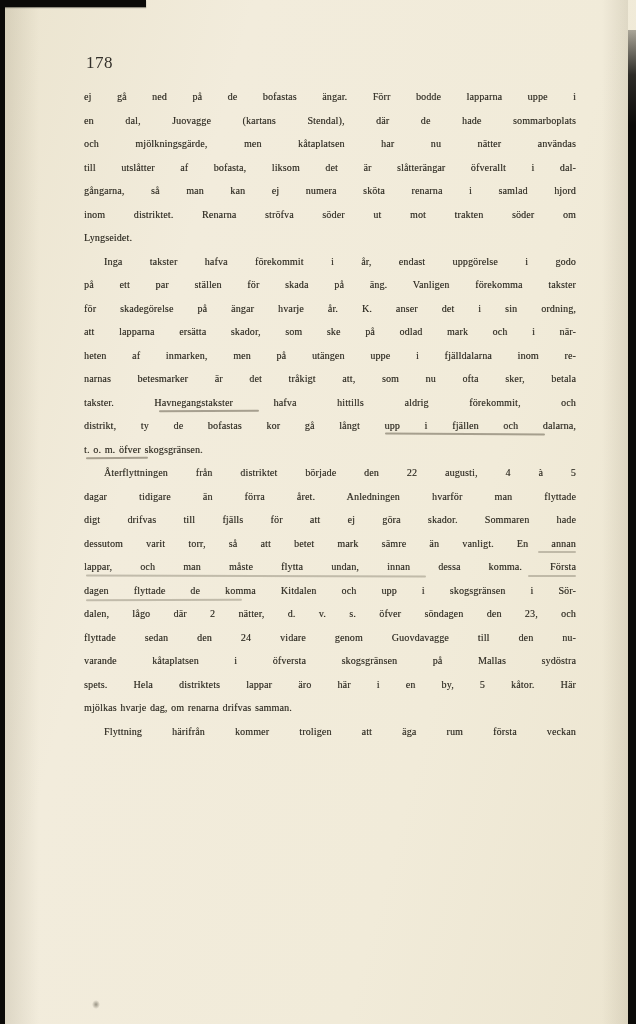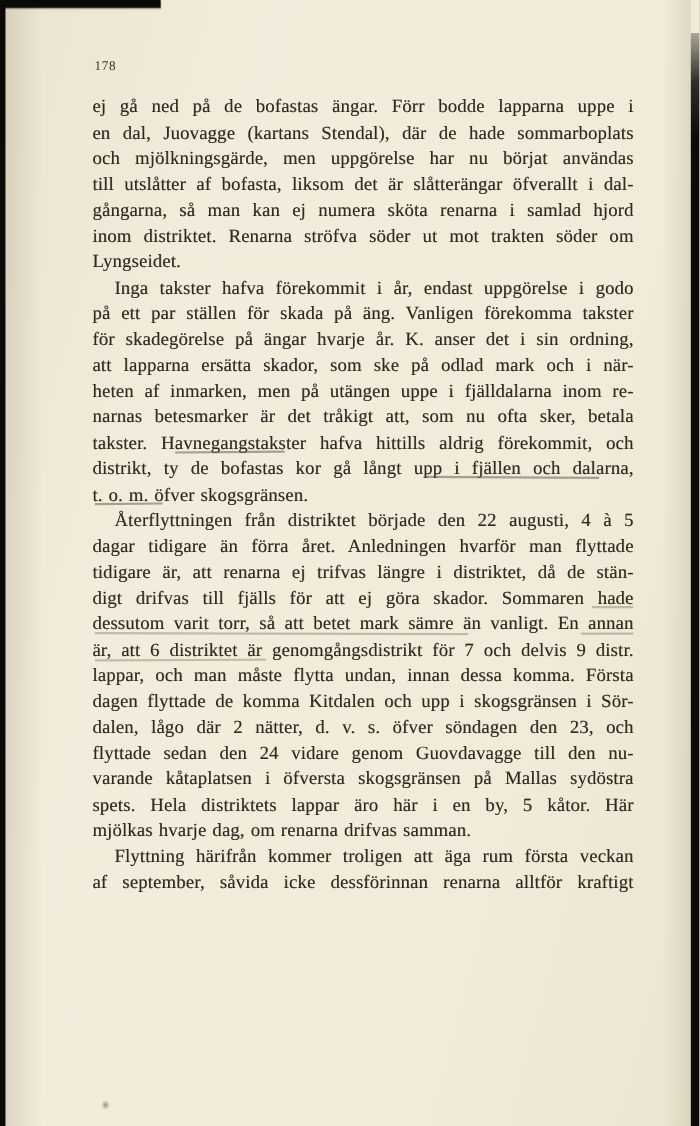--- a/index.html
+++ b/index.html
@@ -28,30 +28,30 @@
     pointer-events: none;
   }
   
   .bar-left  { position: absolute; left: 0; top: 0; width: 5px; height: 1024px; background: #0b0a08; }
   .bar-top   { position: absolute; left: 0; top: 0; width: 146px; height: 7px; background: #0b0a08; box-shadow: 0 1px 1px rgba(11,10,8,0.4); }
   .bar-right { position: absolute; right: 0; top: 30px; width: 8px; height: 994px;
                background: linear-gradient(180deg, rgba(40,38,33,0.35) 0, rgba(11,10,8,0.85) 45px, #0b0a08 95px); }
 
   .page-number {
     position: absolute; left: 86px; top: 53px;
-    font-size: 12px; letter-spacing: 0.5px; color: #33302a;
+    font-size: 17px; letter-spacing: 0.5px; color: #33302a;
   }
 
   .text-block {
     position: absolute; left: 84px; top: 85px; width: 492px;
   }
   .line {
     height: 23.5px;
     line-height: 23.5px;
-    font-size: 17px;
+    font-size: 10px;
     letter-spacing: 0.15px;
     word-spacing: 1px;
     text-align: justify;
     text-align-last: justify;
     text-justify: inter-word;
     white-space: nowrap;
     text-shadow: 0.35px 0 0 rgba(46,43,34,0.45);
   }
   .line.indent { text-indent: 20px; }
   .line.short  { text-align-last: left; }
@@ -76,49 +76,46 @@
   <div class="bar-left"></div>
   <div class="bar-top"></div>
   <div class="bar-right"></div>
 
   <div class="page-number">178</div>
 
   <div class="text-block">
 
   <div class="line">ej gå ned på de bofastas ängar. Förr bodde lapparna uppe i</div>
       <div class="line">en dal, Juovagge (kartans Stendal), där de hade sommarboplats</div>
-      <div class="line">och mjölkningsgärde, men uppgörelse har nu börjat användas</div>
+      <div class="line">och mjölkningsgärde, men kåtaplatsen har nu nätter användas</div>
       <div class="line">till utslåtter af bofasta, liksom det är slåtterängar öfverallt i dal-</div>
       <div class="line">gångarna, så man kan ej numera sköta renarna i samlad hjord</div>
       <div class="line">inom distriktet. Renarna ströfva söder ut mot trakten söder om</div>
       <div class="line short">Lyngseidet.</div>
       <div class="line indent">Inga takster hafva förekommit i år, endast uppgörelse i godo</div>
       <div class="line">på ett par ställen för skada på äng. Vanligen förekomma takster</div>
       <div class="line">för skadegörelse på ängar hvarje år. K. anser det i sin ordning,</div>
       <div class="line">att lapparna ersätta skador, som ske på odlad mark och i när-</div>
       <div class="line">heten af inmarken, men på utängen uppe i fjälldalarna inom re-</div>
       <div class="line">narnas betesmarker är det tråkigt att, som nu ofta sker, betala</div>
       <div class="line">takster. Havnegangstakster hafva hittills aldrig förekommit, och</div>
       <div class="line">distrikt, ty de bofastas kor gå långt upp i fjällen och dalarna,</div>
       <div class="line short">t. o. m. öfver skogsgränsen.</div>
       <div class="line indent">Återflyttningen från distriktet började den 22 augusti, 4 à 5</div>
       <div class="line">dagar tidigare än förra året. Anledningen hvarför man flyttade</div>
-      <div class="line">tidigare är, att renarna ej trifvas längre i distriktet, då de stän-</div>
       <div class="line">digt drifvas till fjälls för att ej göra skador. Sommaren hade</div>
       <div class="line">dessutom varit torr, så att betet mark sämre än vanligt. En annan</div>
-      <div class="line">är, att 6 distriktet är genomgångsdistrikt för 7 och delvis 9 distr.</div>
       <div class="line">lappar, och man måste flytta undan, innan dessa komma. Första</div>
       <div class="line">dagen flyttade de komma Kitdalen och upp i skogsgränsen i Sör-</div>
       <div class="line">dalen, lågo där 2 nätter, d. v. s. öfver söndagen den 23, och</div>
       <div class="line">flyttade sedan den 24 vidare genom Guovdavagge till den nu-</div>
       <div class="line">varande kåtaplatsen i öfversta skogsgränsen på Mallas sydöstra</div>
       <div class="line">spets. Hela distriktets lappar äro här i en by, 5 kåtor. Här</div>
       <div class="line short">mjölkas hvarje dag, om renarna drifvas samman.</div>
       <div class="line indent">Flyttning härifrån kommer troligen att äga rum första veckan</div>
-      <div class="line">af september, såvida icke dessförinnan renarna alltför kraftigt</div>
     </div>
 
   <div class="ul" style="left:159px; top:410px; width:100px; transform:rotate(-0.4deg);" title="Havnegangstakster"></div>
   <div class="ul" style="left:385px; top:433px; width:160px; transform:rotate(0.3deg);" title="man ej bo i detta"></div>
   <div class="ul" style="left:86px;  top:457px; width:62px;  transform:rotate(-0.5deg);" title="distrikt,"></div>
   <div class="ul faint" style="left:538px; top:551px; width:38px;" title="stän-"></div>
   <div class="ul faint" style="left:86px;  top:575px; width:340px; transform:rotate(0.15deg);" title="digt drifvas till fjälls för att ej göra skador"></div>
   <div class="ul faint" style="left:528px; top:575px; width:48px;" title="hade"></div>
   <div class="ul faint" style="left:86px;  top:599px; width:156px; transform:rotate(-0.2deg);" title="dessutom varit torr"></div>
 

